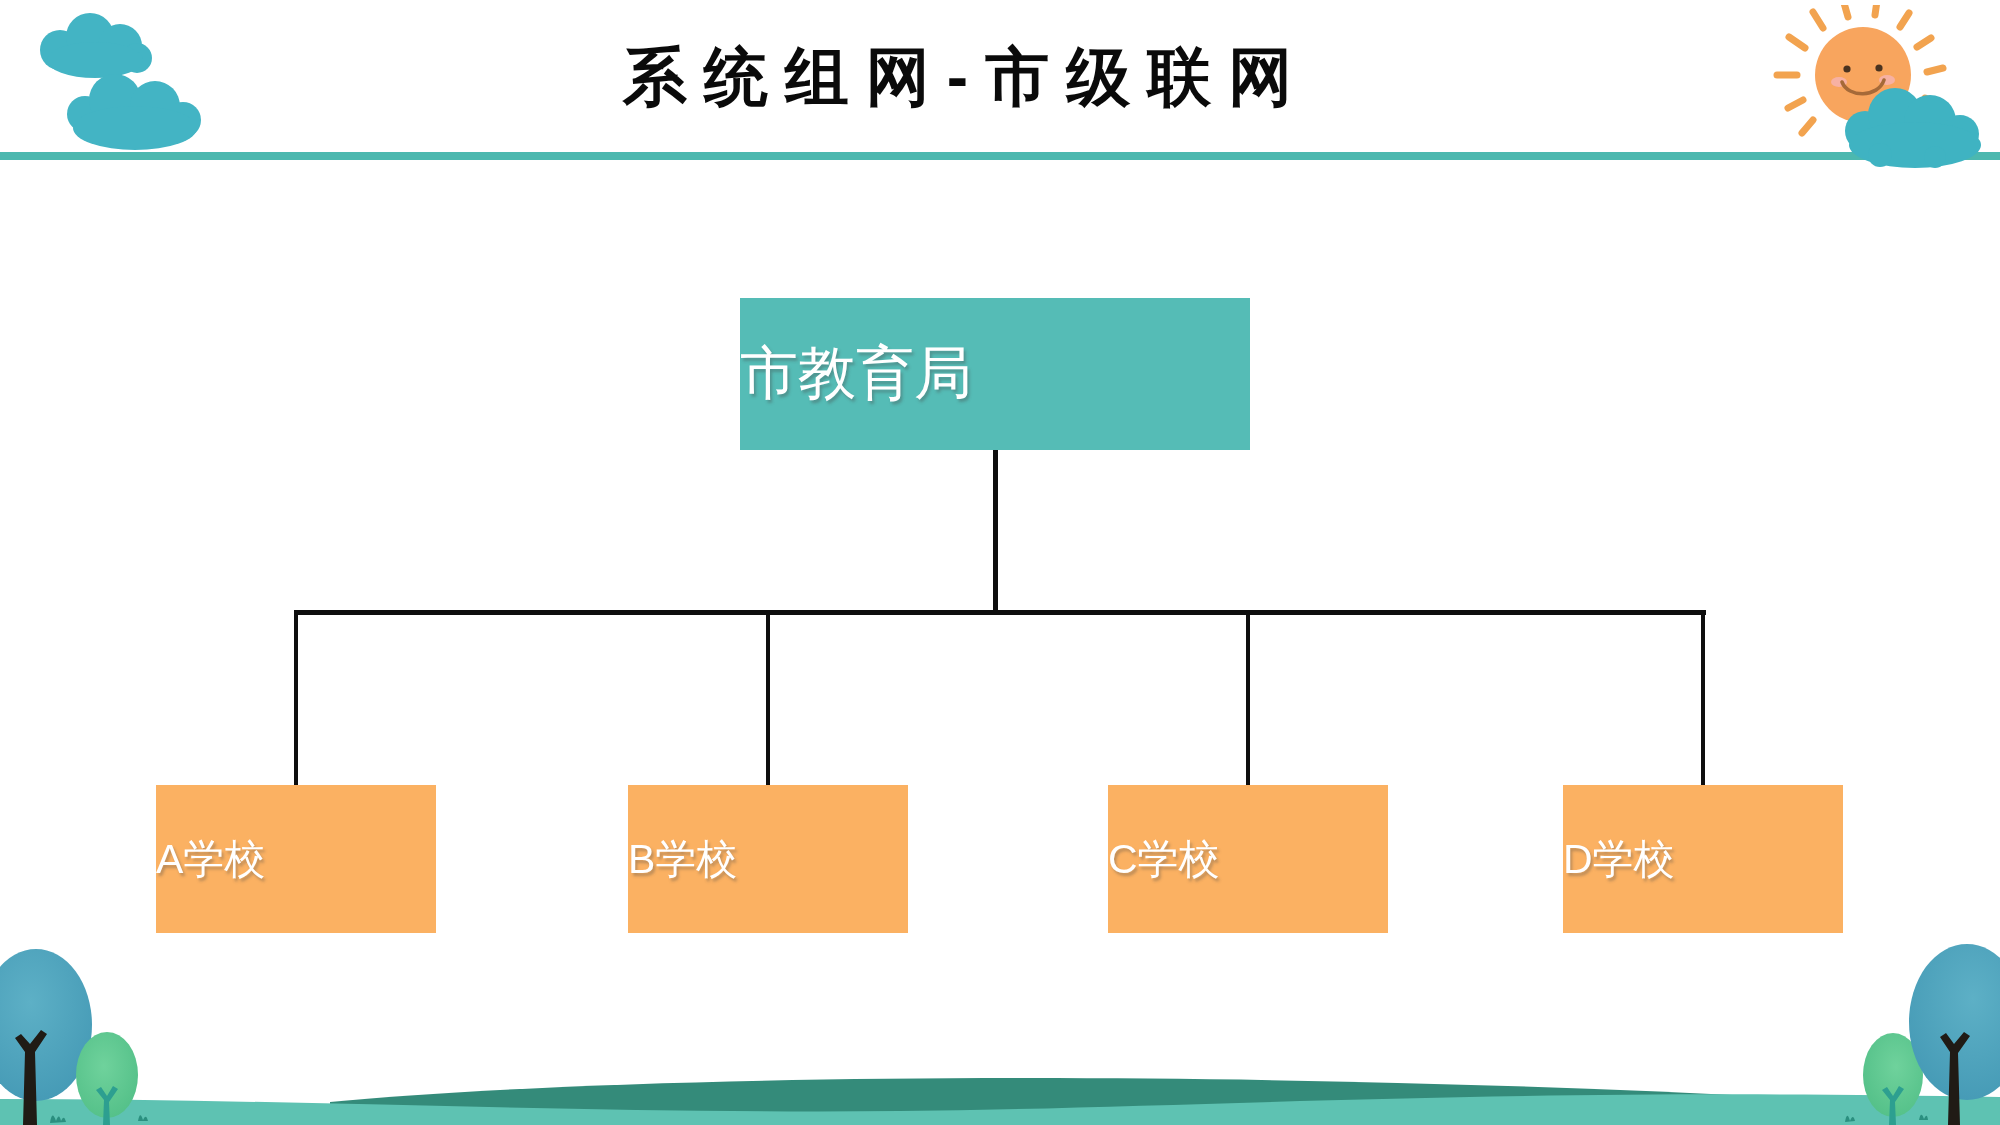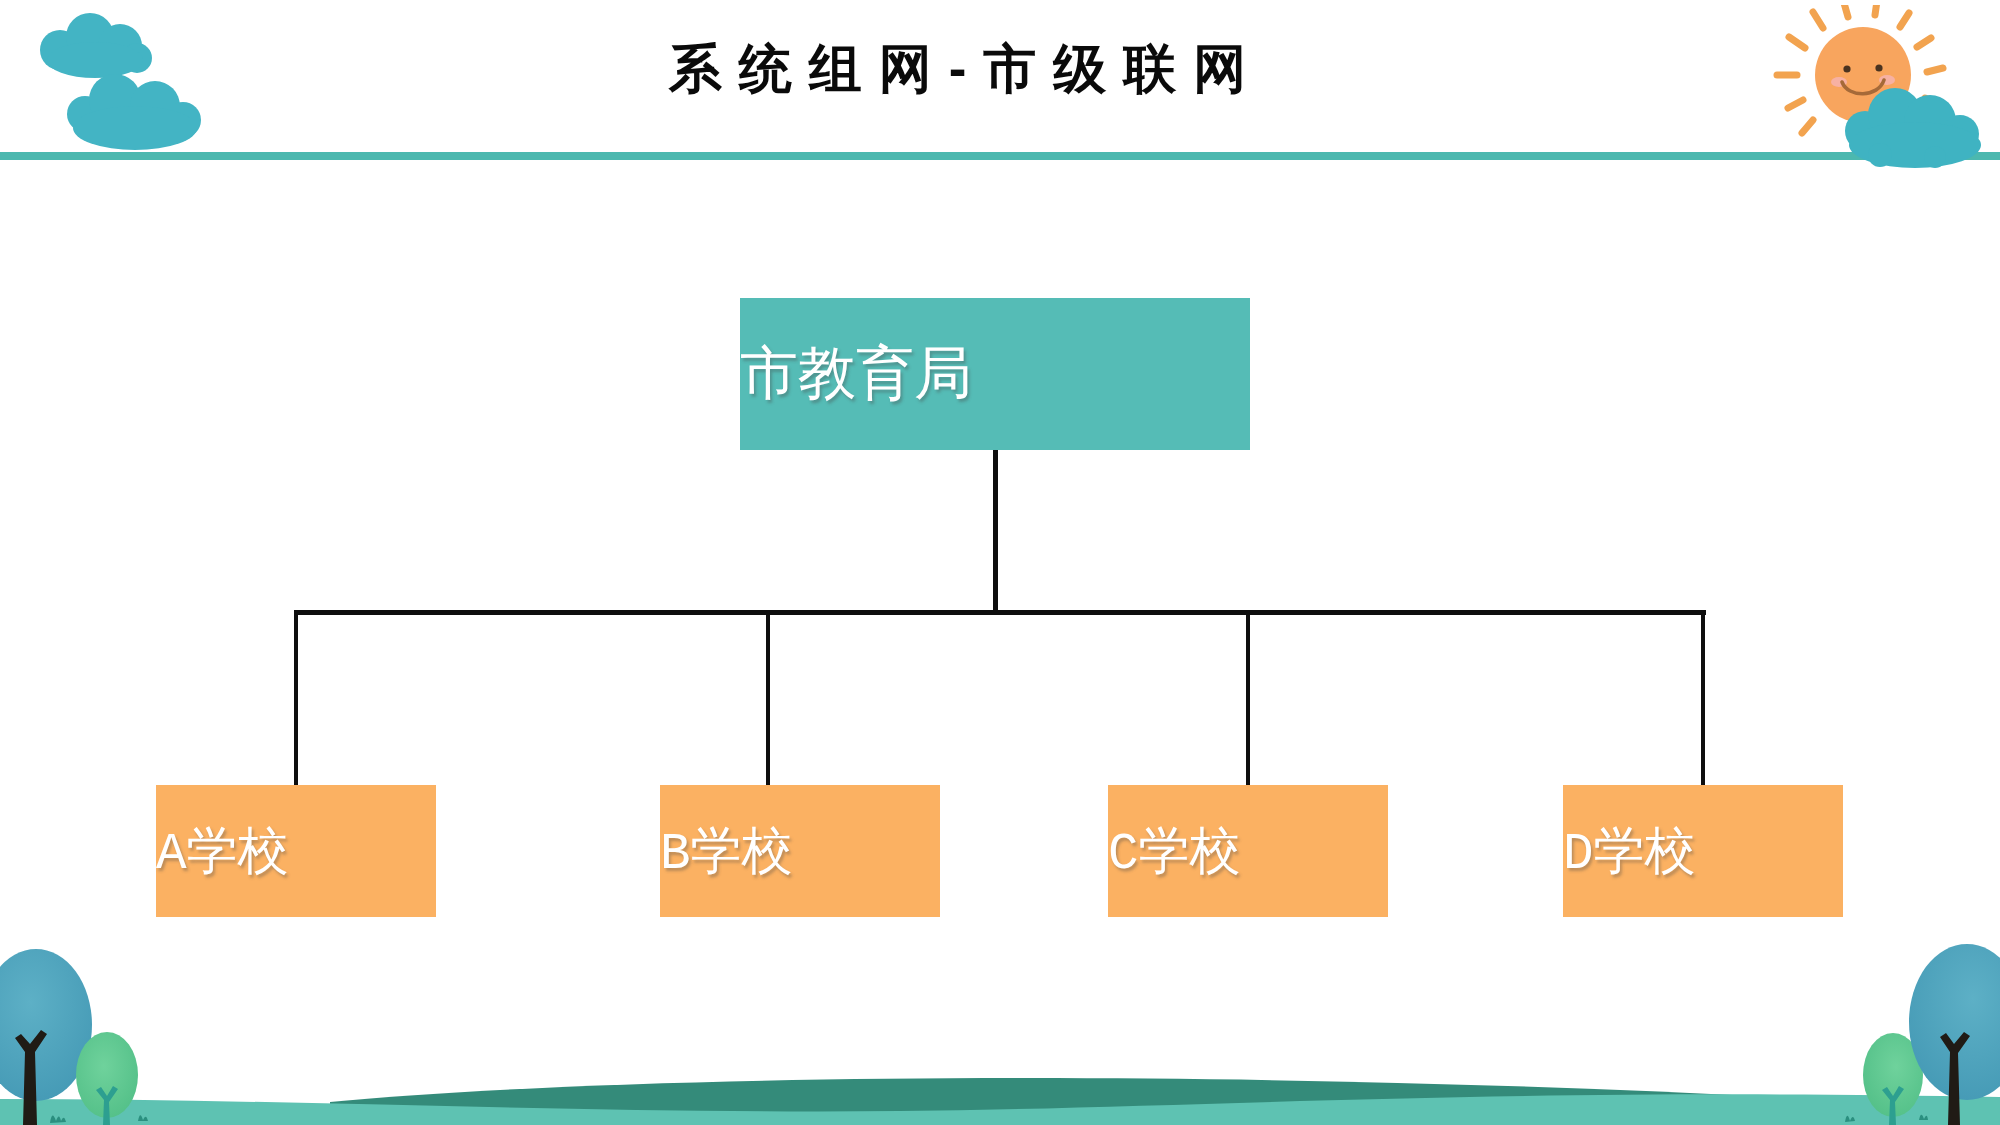--- a/index.html
+++ b/index.html
@@ -8,21 +8,21 @@
     width:2000px;height:1125px;
     background:#ffffff;
     overflow:hidden;
     font-family:"Liberation Sans","DejaVu Sans",sans-serif;
   }
   
   .title{
     position:absolute;
     left:966px;top:34px;
     transform:translateX(-50%);
-    font-size:53px;
+    font-size:64px;
     font-weight:900;
     letter-spacing:17px;
     color:#0a0a0a;
     white-space:nowrap;
     z-index:4;
   }
   .divider{
     position:absolute;
     left:0;top:152px;
     width:2000px;height:8px;
@@ -38,27 +38,26 @@
     color:#ffffff;
     text-shadow:2px 3px 3px rgba(70,70,70,.35);
     z-index:5;
   }
   .node-root{
     left:740px;top:298px;width:510px;height:152px;
     background:#55bcb6;
     font-size:58px;
   }
   .node-child{
-    top:785px;width:280px;height:132px;
+    top:785px;width:280px;height:148px;
     background:#fbb162;
-    font-size:51px;
-    font-family:Liberation Mono, monospace;
+    font-size:41px;
   }
   .node-child.a{left:156px;}
-  .node-child.b{left:628px;margin-left:32px;}
+  .node-child.b{left:628px;}
   .node-child.c{left:1108px;}
   .node-child.d{left:1563px;}
   .conn{position:absolute;background:#0e0e0e;z-index:1;}
   .conn-root-stem{left:993px;top:450px;width:5px;height:163px;}
   .conn-hline{left:294px;top:610px;width:1412px;height:5px;}
   .conn-drop{width:4px;top:613px;height:174px;}
   .conn-drop.a{left:294px;}
   .conn-drop.b{left:766px;}
   .conn-drop.c{left:1246px;}
   .conn-drop.d{left:1701px;}

